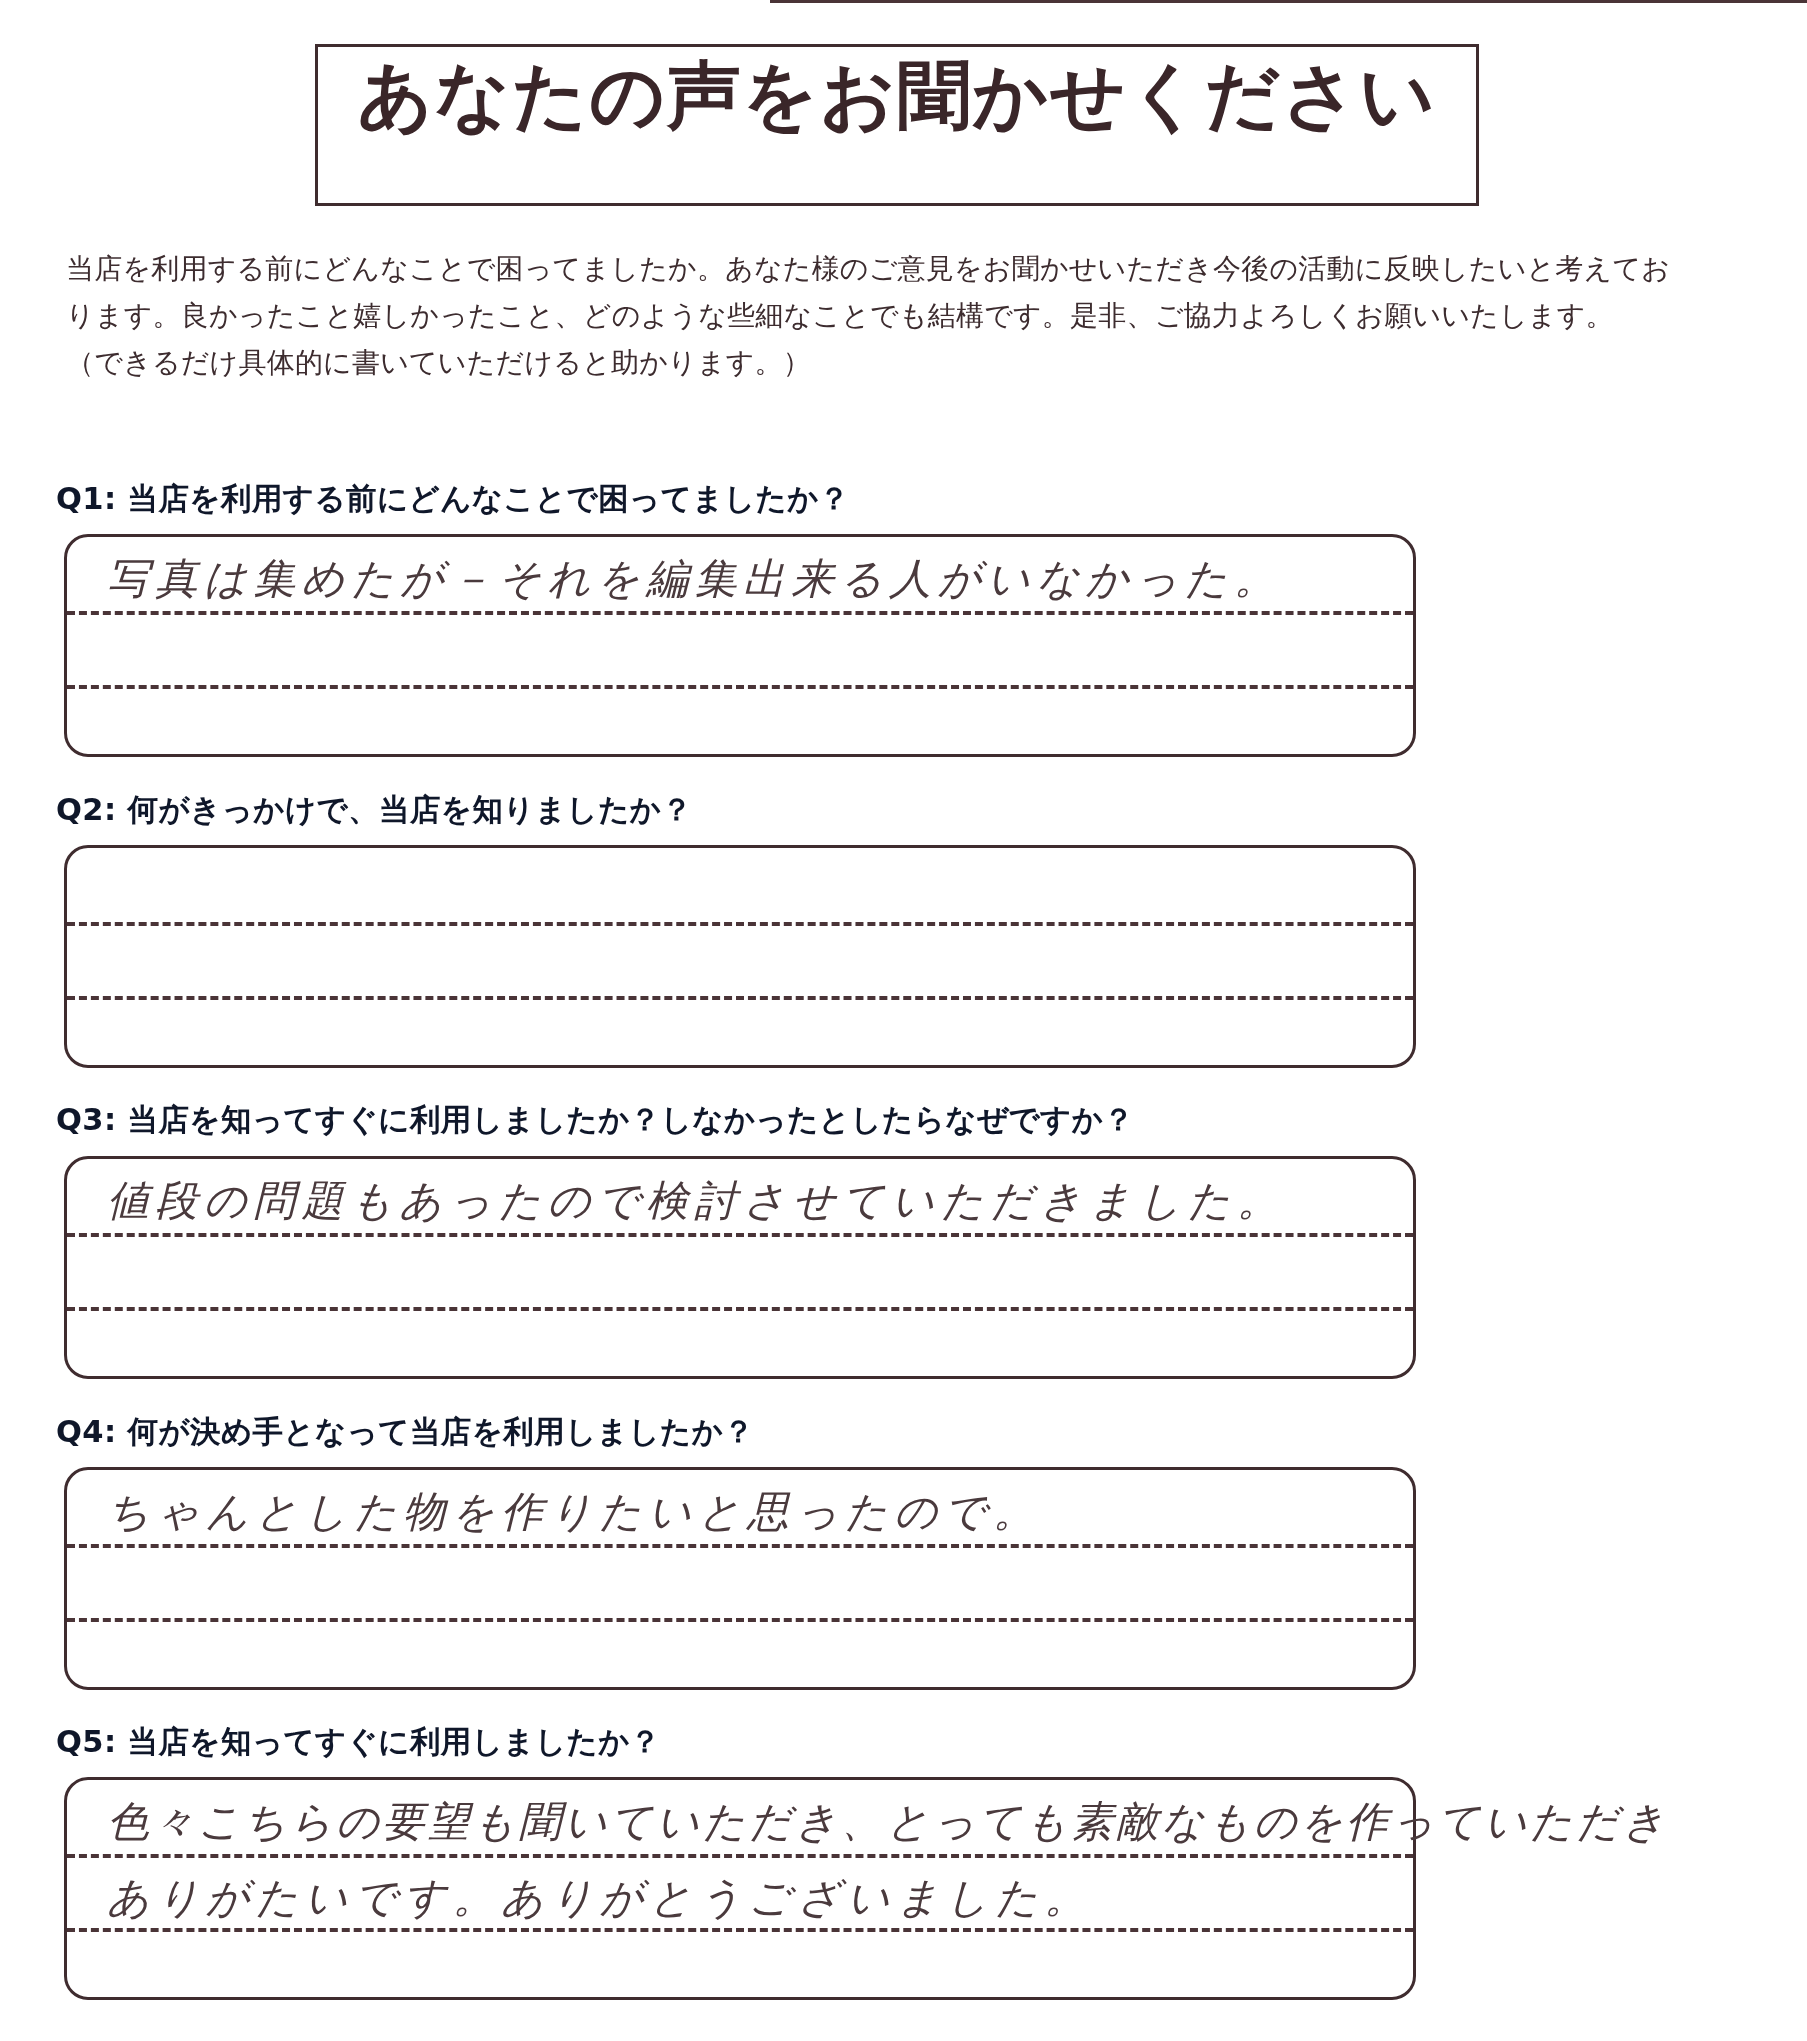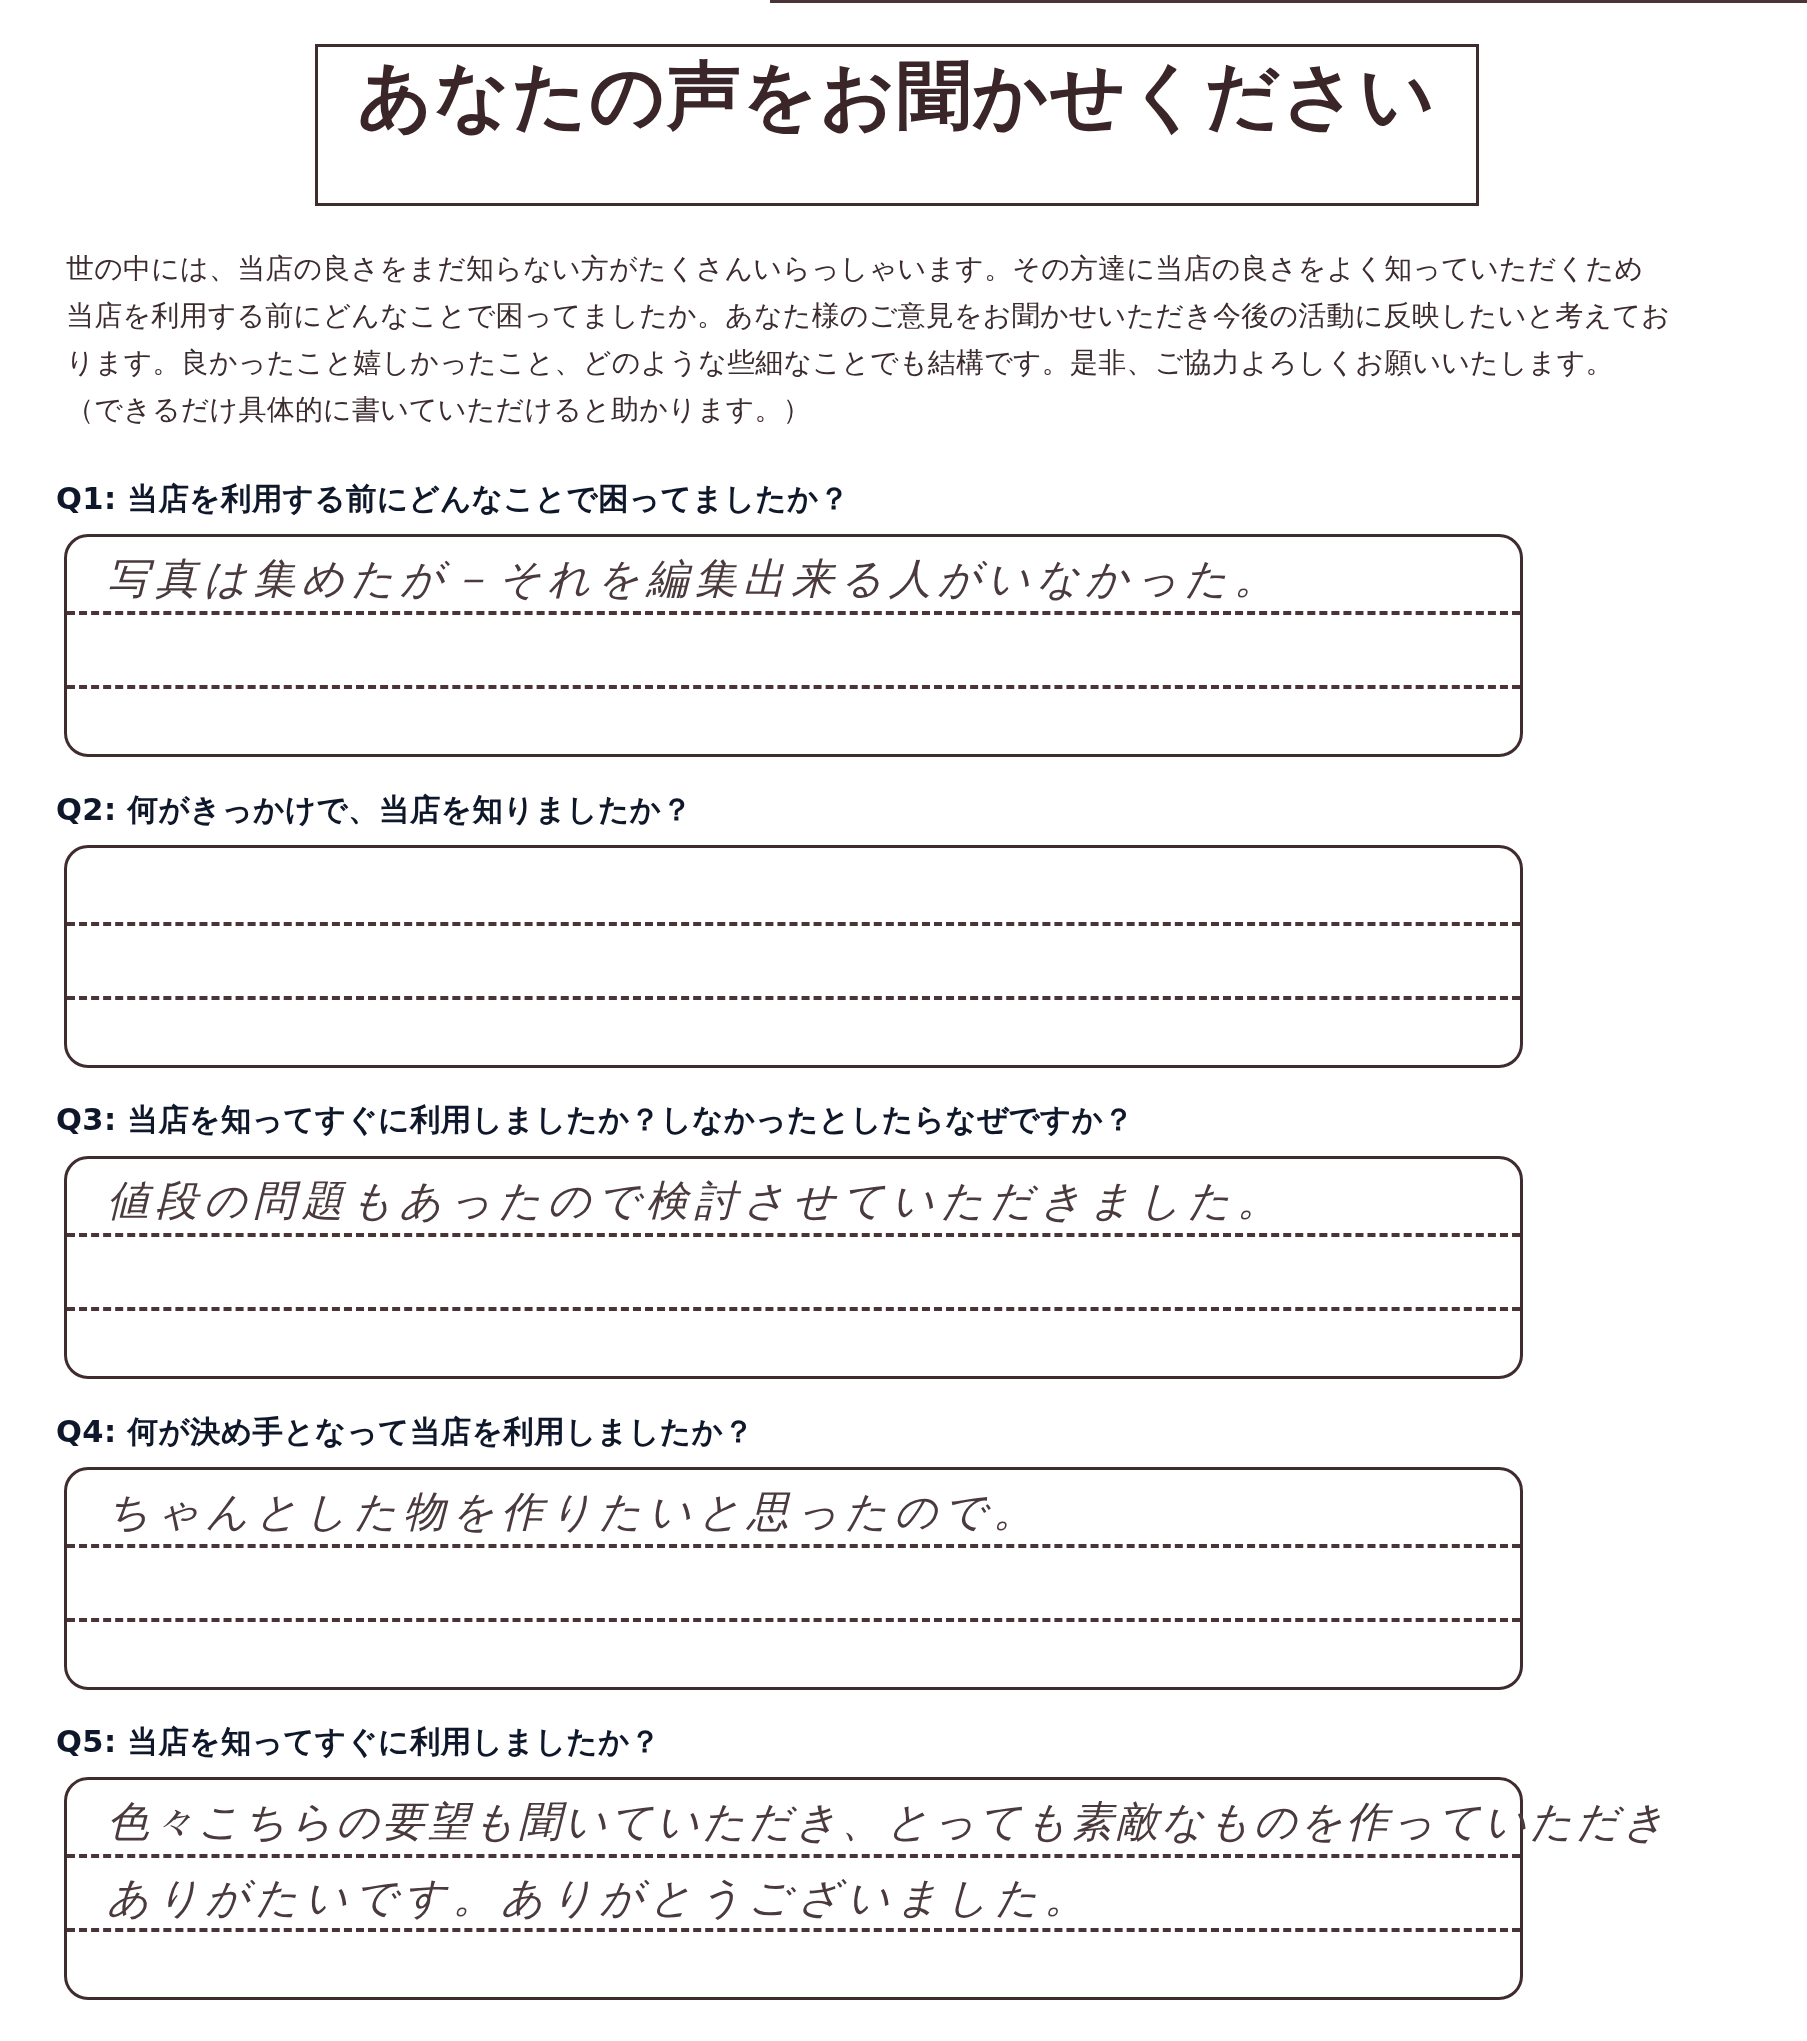--- a/index.html
+++ b/index.html
@@ -26,21 +26,21 @@
   }
   .intro-line {
     font-size: 28px; line-height: 47px; white-space: nowrap; color: #3d2c2f;
     letter-spacing: 0.2px;
   }
   .question {
     position: absolute; left: 56px; font-size: 30.5px; font-weight: bold;
     color: #0f172a; white-space: nowrap; letter-spacing: 0.4px;
   }
   .answer-box {
-    position: absolute; left: 64px; width: 1459px; height: 223px;
+    position: absolute; left: 64px; width: 1352px; height: 223px;
     border: 3.2px solid #3f2c2f; border-radius: 24px; box-sizing: border-box;
   }
   .dash {
     position: absolute; left: 0; right: 0; height: 0;
     border-top: 4px dashed #4a3437;
   }
   .dash.d1 { top: 74px; }
   .dash.d2 { top: 148px; }
   .hw {
     position: absolute; left: 40px; font-family: "DejaVu Serif", serif;
@@ -53,21 +53,20 @@
 </head>
 <body>
 
 <div class="top-edge"></div>
 
 <div class="title-box">
   <span class="title-text">あなたの声をお聞かせください</span>
 </div>
 
 <div class="intro">
-  <div class="intro-line">世の中には、当店の良さをまだ知らない方がたくさんいらっしゃいます。その方達に当店の良さをよく知っていただくため</div>
   <div class="intro-line">当店を利用する前にどんなことで困ってましたか。あなた様のご意見をお聞かせいただき今後の活動に反映したいと考えてお</div>
   <div class="intro-line">ります。良かったこと嬉しかったこと、どのような些細なことでも結構です。是非、ご協力よろしくお願いいたします。</div>
   <div class="intro-line">（できるだけ具体的に書いていただけると助かります。）</div>
 </div>
 
 <div class="question" style="top:479px">Q1: 当店を利用する前にどんなことで困ってましたか？</div>
 <div class="answer-box" style="top:534px">
   <div class="dash d1"></div>
   <div class="dash d2"></div>
   <div class="hw l1">写真は集めたが－それを編集出来る人がいなかった。</div>

